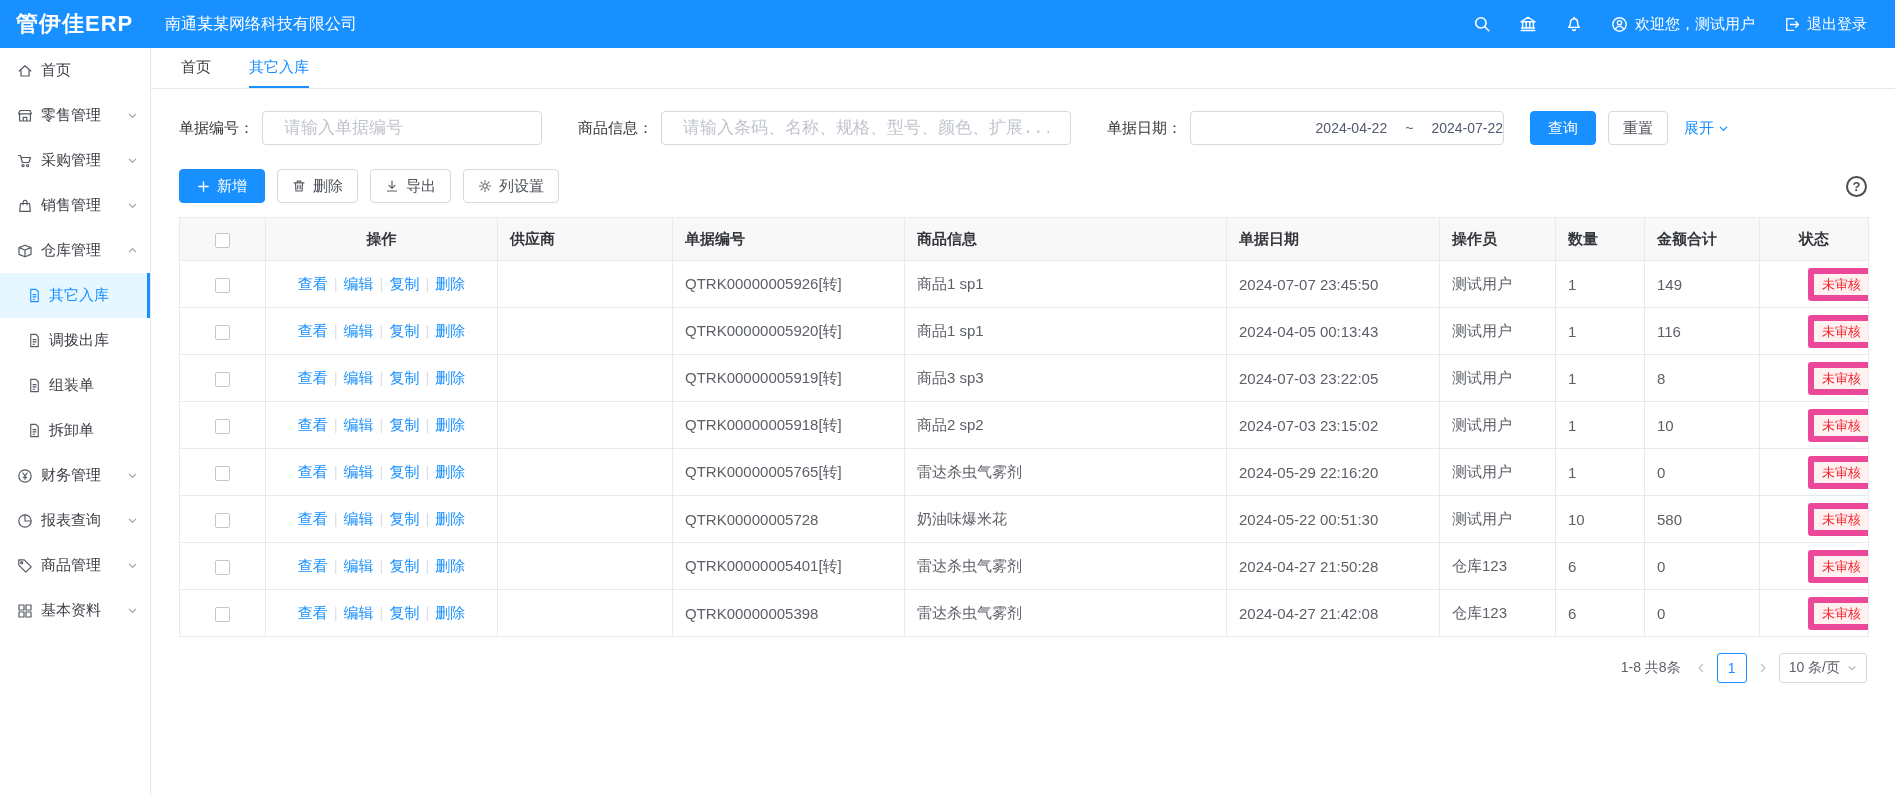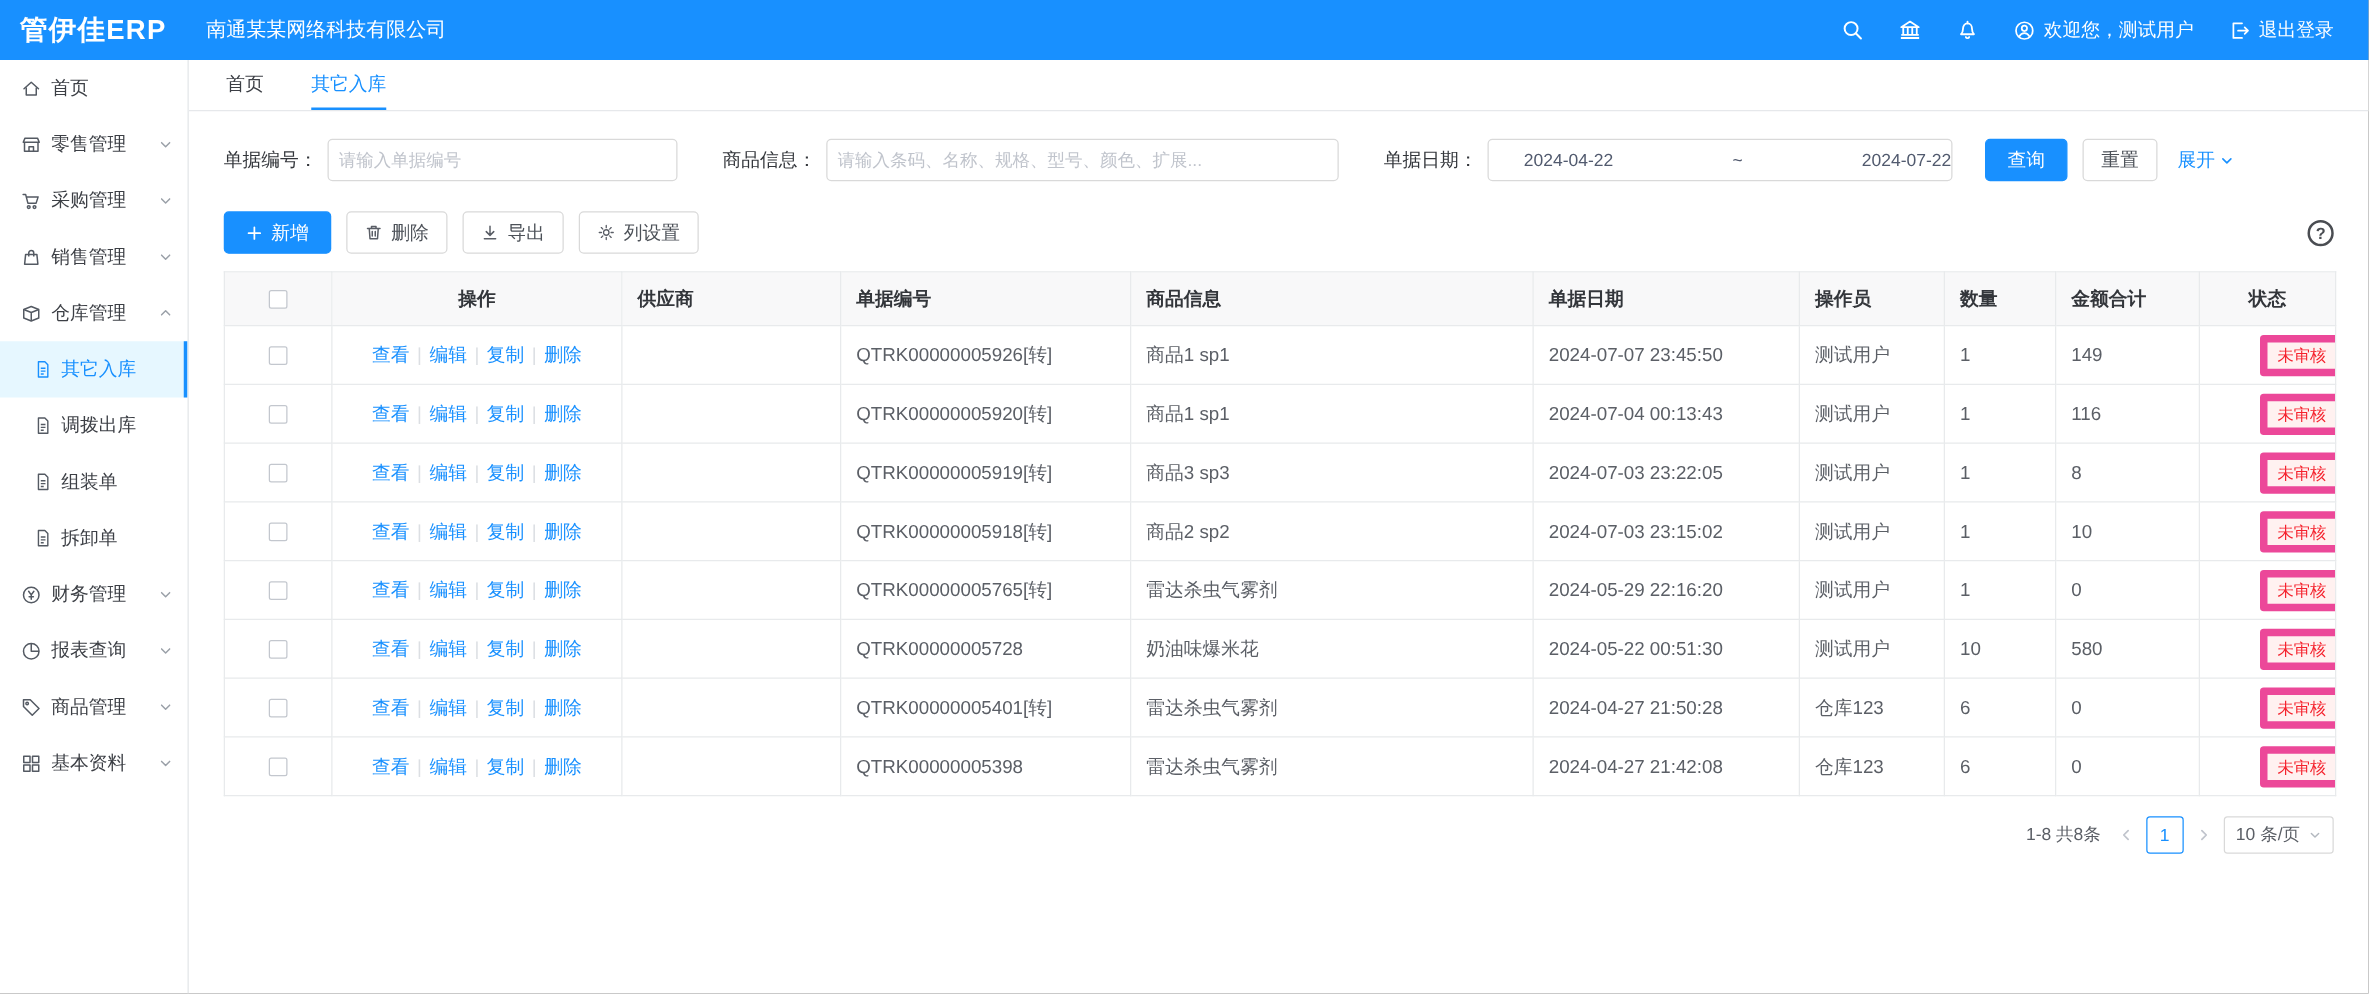--- a/index.html
+++ b/index.html
@@ -38,25 +38,25 @@
   .tabbar { height: 41px; flex: 0 0 41px; border-bottom: 1px solid #e6e8eb; display: flex; align-items: stretch; padding-left: 30px; gap: 38px; background: #fff; }
   .tab { display: flex; align-items: center; font-size: 15px; color: #3c3f45; border-bottom: 2px solid transparent; cursor: pointer; }
   .tab.active { color: #1890ff; border-bottom-color: #1890ff; }
 
   .content { padding: 0 28px; flex: 1; }
 
   
   .filter-row { display: flex; align-items: center; margin-top: 22px; }
   .flabel { font-size: 15px; color: #33363b; white-space: nowrap; margin-right: 8px; }
   .flabel.gap { margin-left: 36px; }
-  .input { height: 34px; border: 1px solid #d9d9d9; border-radius: 4px; padding: 0 8px; font-size: 14px; color: #333; outline: none; font-family: Liberation Sans, sans-serif; background: #fff; }
+  .input { height: 34px; border: 1px solid #d9d9d9; border-radius: 4px; padding: 0 21px; font-size: 17px; color: #333; outline: none; font-family: Liberation Mono, monospace; background: #fff; }
   .input::placeholder { color: #c0c4cc; }
   .input.bill { width: 280px; }
   .input.product { width: 410px; }
-  .date-range { width: 372px; height: 34px; border: 1px solid #d9d9d9; border-radius: 4px; display: flex; align-items: center; justify-content: space-between; gap: 18px; font-size: 14px; color: #515a6e; cursor: pointer; background: #fff; padding-left: 28px; }
+  .date-range { width: 314px; height: 34px; border: 1px solid #d9d9d9; border-radius: 4px; display: flex; align-items: center; justify-content: flex-end; gap: 18px; font-size: 14px; color: #515a6e; cursor: pointer; background: #fff; }
   .btn { height: 34px; border-radius: 4px; display: inline-flex; align-items: center; gap: 7px; font-size: 15px; cursor: pointer; border: 1px solid transparent; font-family: inherit; white-space: nowrap; }
   .btn-primary { background: #1890ff; color: #fff; padding: 0 17px; border-color: #1890ff; }
   .btn-default { background: #fff; color: #4c5158; padding: 0 14px; border-color: #d9d9d9; }
   .btn-search { margin-left: 26px; }
   .btn-reset { margin-left: 12px; }
   .expand-link { color: #1890ff; margin-left: 16px; display: inline-flex; align-items: center; gap: 4px; cursor: pointer; font-size: 15px; white-space: nowrap; }
 
   
   .toolbar { margin-top: 24px; display: flex; align-items: center; gap: 12px; }
   .toolbar .btn-default svg { color: #5a5e66; }
@@ -381,21 +381,21 @@
               <td>1</td>
               <td>149</td>
               <td class="c-center"><span class="badge">未审核</span></td>
             </tr>
             <tr>
               <td class="c-center"><span class="checkbox"></span></td>
               <td class="c-center"><span class="link">查看</span><span class="sep">|</span><span class="link">编辑</span><span class="sep">|</span><span class="link">复制</span><span class="sep">|</span><span class="link">删除</span></td>
               <td></td>
               <td>QTRK00000005920[转]</td>
               <td>商品1 sp1</td>
-              <td>2024-07-04 00:13:43</td>
+              <td>2024-04-05 00:13:43</td>
               <td>测试用户</td>
               <td>1</td>
               <td>116</td>
               <td class="c-center"><span class="badge">未审核</span></td>
             </tr>
             <tr>
               <td class="c-center"><span class="checkbox"></span></td>
               <td class="c-center"><span class="link">查看</span><span class="sep">|</span><span class="link">编辑</span><span class="sep">|</span><span class="link">复制</span><span class="sep">|</span><span class="link">删除</span></td>
               <td></td>
               <td>QTRK00000005919[转]</td>

